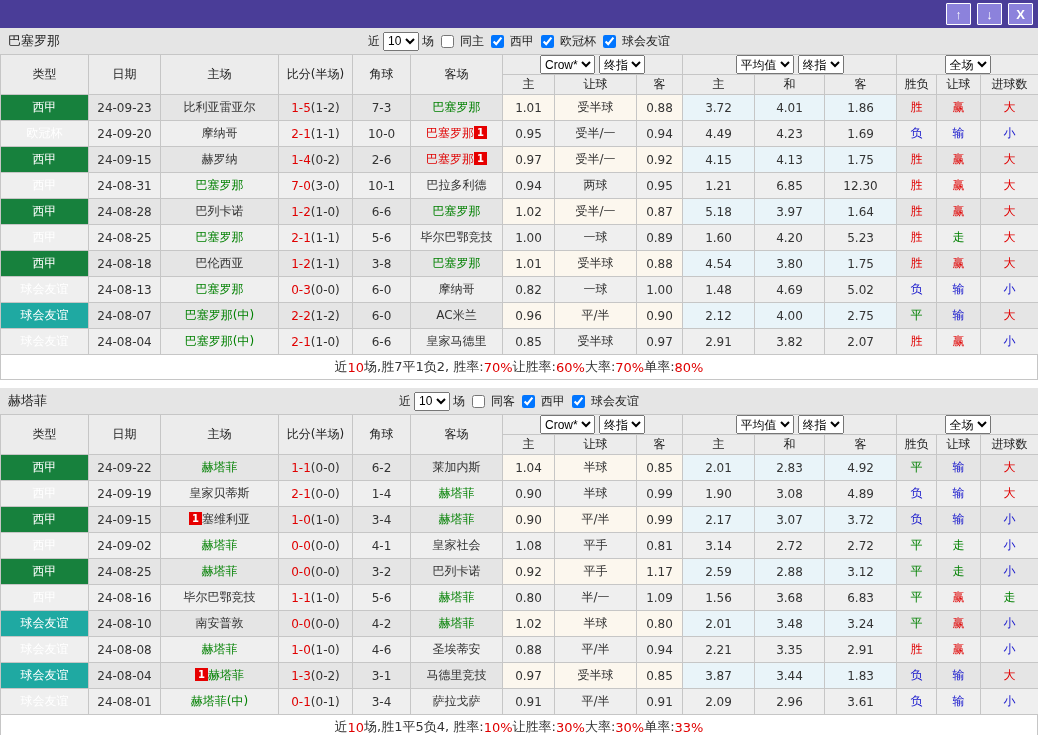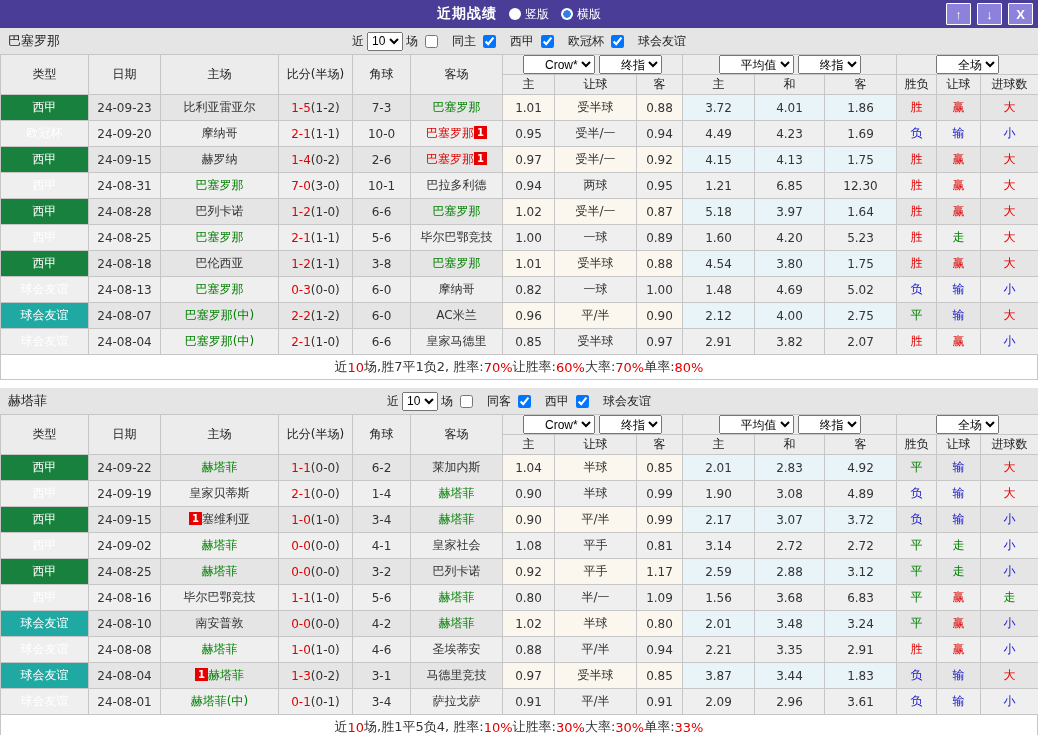--- a/index.html
+++ b/index.html
@@ -12,58 +12,47 @@
   .rdot{width:12px;height:12px;border-radius:50%;background:#fff;display:inline-block;}
   .rdot.checked{background:radial-gradient(circle,#2f7fe8 0 3.5px,#fff 4px);}
   .tb-btns{position:absolute;right:5px;top:3px;display:flex;gap:6px;}
   .tb-btns button{width:25px;height:22px;background:#8c82dc;border:1px solid #fff;color:#fff;font-size:13px;font-weight:bold;padding:0;cursor:pointer;border-radius:1px;line-height:1;}
   
   .section{background:#e5e5e5;}
   .sec-head{height:26px;display:flex;align-items:center;position:relative;font-size:13px;color:#222;}
   .sec-head .team{position:absolute;left:8px;font-weight:bold;font-weight:normal;}
   .filters{margin:0 auto;display:flex;align-items:center;gap:3px;font-size:12px;}
   .filters select{font-size:12px;height:19px;}
-  .chk{display:flex;align-items:center;gap:13px;cursor:pointer;}
+  .chk{display:flex;align-items:center;gap:5px;cursor:pointer;}
   .chk input{margin:0 1px 0 4px;width:13px;height:13px;}
   
   table.grid{border-collapse:collapse;width:1038px;table-layout:fixed;font-size:12px;color:#333;}
   .grid th,.grid td{border:1px solid #c6c6c6;text-align:center;padding:0;white-space:nowrap;overflow:hidden;}
   .grid thead th{background:#ececec;font-weight:normal;height:19px;color:#222;}
-  .grid thead select{font-size:12px;height:19px;margin:0 2px;padding-left:17px;}
+  .grid thead select{font-size:12px;height:19px;margin:0 2px;}
   .grid td{height:25px;}
   tr.even td{background:#efefef;}
   td.ob{background:#fcf7ee;}
   td.ab{background:#e9f4f9;}
   td.type{color:#fff;font-size:12px;}
   td.lg{background:#17813d;}
   td.or{background:#f1490a;}
   td.tl{background:#1fa9a2;}
   .k{color:#333;text-align:right;} .g{color:#008000;} .r{color:#e00000;} .b{color:#1515cc;}
   .half{color:#333;}
   .badge{display:inline-block;background:#e60000;color:#fff;font-size:10px;line-height:13px;height:13px;padding:0 3px;font-weight:bold;vertical-align:1px;}
   
   .summary{height:24px;display:flex;align-items:center;justify-content:center;font-size:13px;border:1px solid #c6c6c6;border-top:none;background:#fff;}
   .gap{height:8px;background:#fff;}
 </style>
 </head>
 <body>
 
 <div>
   <div class="titlebar">
-    <div class="tb-center">
-      <span class="tb-title">近期战绩</span>
-      <label class="radio">
-        <span class="rdot"></span>
-        <span>竖版</span>
-      </label>
-      <label class="radio">
-        <span class="rdot checked"></span>
-        <span>横版</span>
-      </label>
-    </div>
     <div class="tb-btns">
       <button>↑</button>
       <button>↓</button>
       <button>X</button>
     </div>
   </div>
   <div id="sections">
       <div class="section">
         <div class="sec-head">
           <span class="team">巴塞罗那</span>

